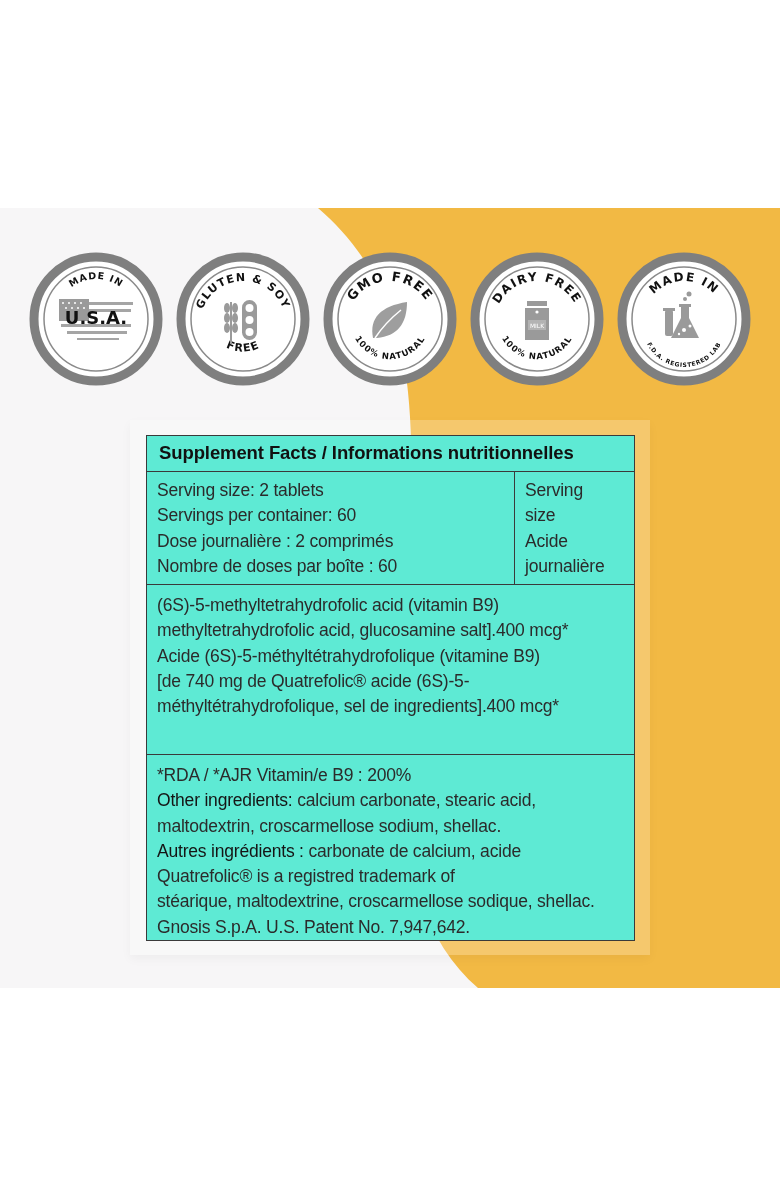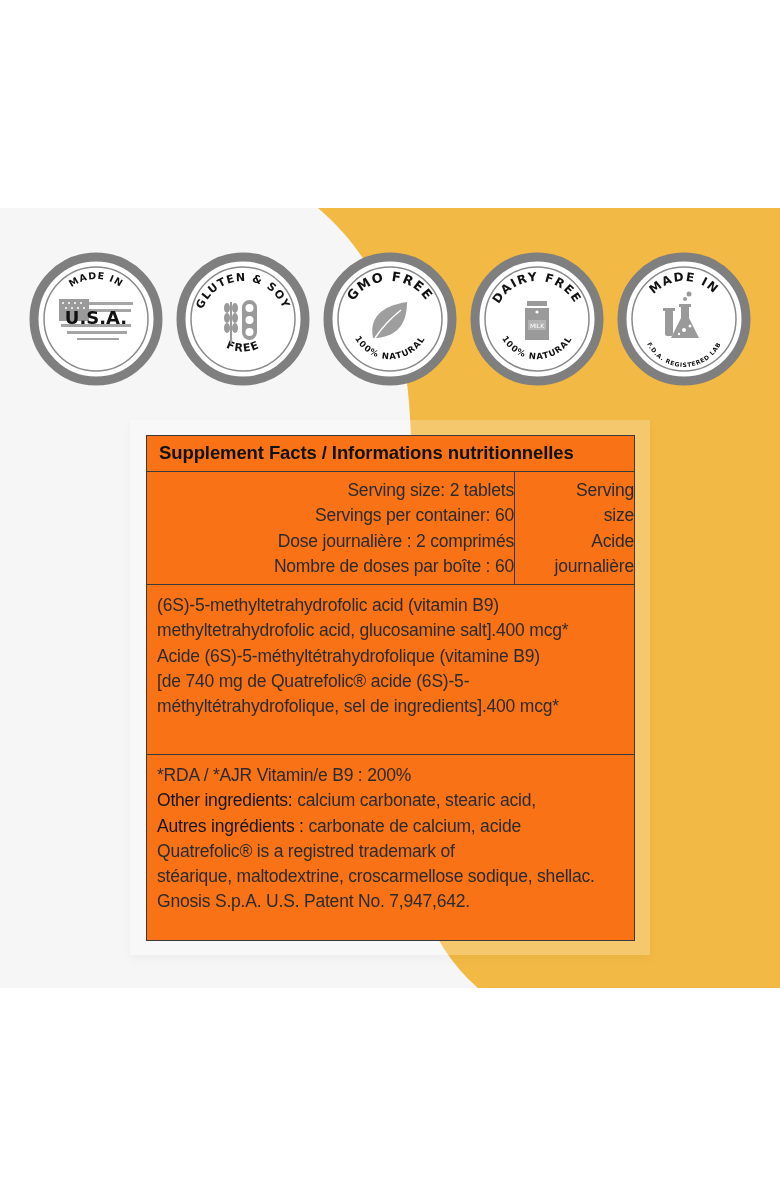--- a/index.html
+++ b/index.html
@@ -18,30 +18,30 @@
   }
   .badge svg { width: 134px; height: 134px; display: block; }
 
   .card-shade {
     position: absolute; left: 130px; top: 420px; width: 520px; height: 535px;
     background: rgba(255,255,255,0.22);
     box-shadow: 0 4px 10px rgba(0,0,0,0.04);
   }
   .facts {
     position: absolute; left: 146px; top: 435px; width: 489px; height: 506px;
-    background: #f97316; border: 1.5px solid #3a3a3a;
+    background: #5eead4; border: 1.5px solid #3a3a3a;
     color: #2a2a2a;
   }
   .facts-title {
     height: 36px; border-bottom: 1.5px solid #3a3a3a;
     font-weight: bold; font-size: 18.5px; color: #111;
     line-height: 34px; padding-left: 12px; letter-spacing: -0.1px;
   }
   .serving {
-    display: flex; height: 113px; border-bottom: 1.5px solid #3a3a3a; text-align: right;
+    display: flex; height: 113px; border-bottom: 1.5px solid #3a3a3a;
   }
   .serving-left {
     width: 368px; border-right: 1.5px solid #3a3a3a; padding: 6px 0 0 10px;
   }
   .serving-right { flex: 1; padding: 6px 0 0 10px; }
   .line { font-size: 17.5px; line-height: 25.3px; white-space: nowrap; color: #2b2b2b; letter-spacing: -0.2px; }
   .ingredient {
     height: 170px; border-bottom: 1.5px solid #3a3a3a; padding: 8px 0 0 10px;
   }
   .notes { padding: 8px 0 0 10px; }
@@ -199,18 +199,19 @@
     <div class="line">(6S)-5-methyltetrahydrofolic acid (vitamin B9)</div>
     <div class="line"><span>methyltetrahydrofolic acid, glucosamine salt]</span><span class="amount">.400 mcg*</span></div>
     <div class="line">Acide (6S)-5-méthyltétrahydrofolique (vitamine B9)</div>
     <div class="line">[de 740 mg de Quatrefolic® acide (6S)-5-</div>
     <div class="line"><span>méthyltétrahydrofolique, sel de ingredients]</span><span class="amount">.400 mcg*</span></div>
   </div>
 
   <div class="notes">
     <div class="line">*RDA / *AJR Vitamin/e B9 : 200%</div>
     <div class="line"><span class="b">Other ingredients:</span><span> calcium carbonate, stearic acid,</span></div>
+    <div class="line">maltodextrin, croscarmellose sodium, shellac.</div>
     <div class="line"><span class="b">Autres ingrédients :</span><span> carbonate de calcium, acide</span></div>
     <div class="line">Quatrefolic® is a registred trademark of</div>
     <div class="line">stéarique, maltodextrine, croscarmellose sodique, shellac.</div>
     <div class="line">Gnosis S.p.A. U.S. Patent No. 7,947,642.</div>
   </div>
 </div>
 
 </body></html>

